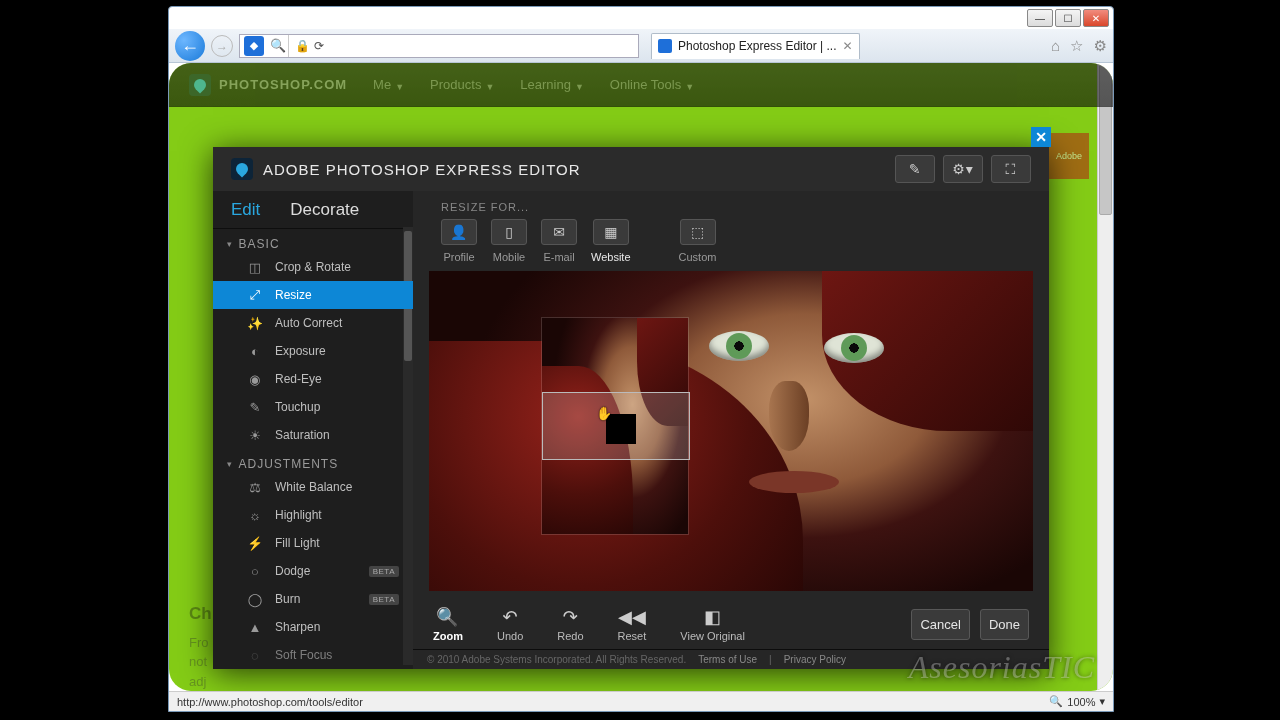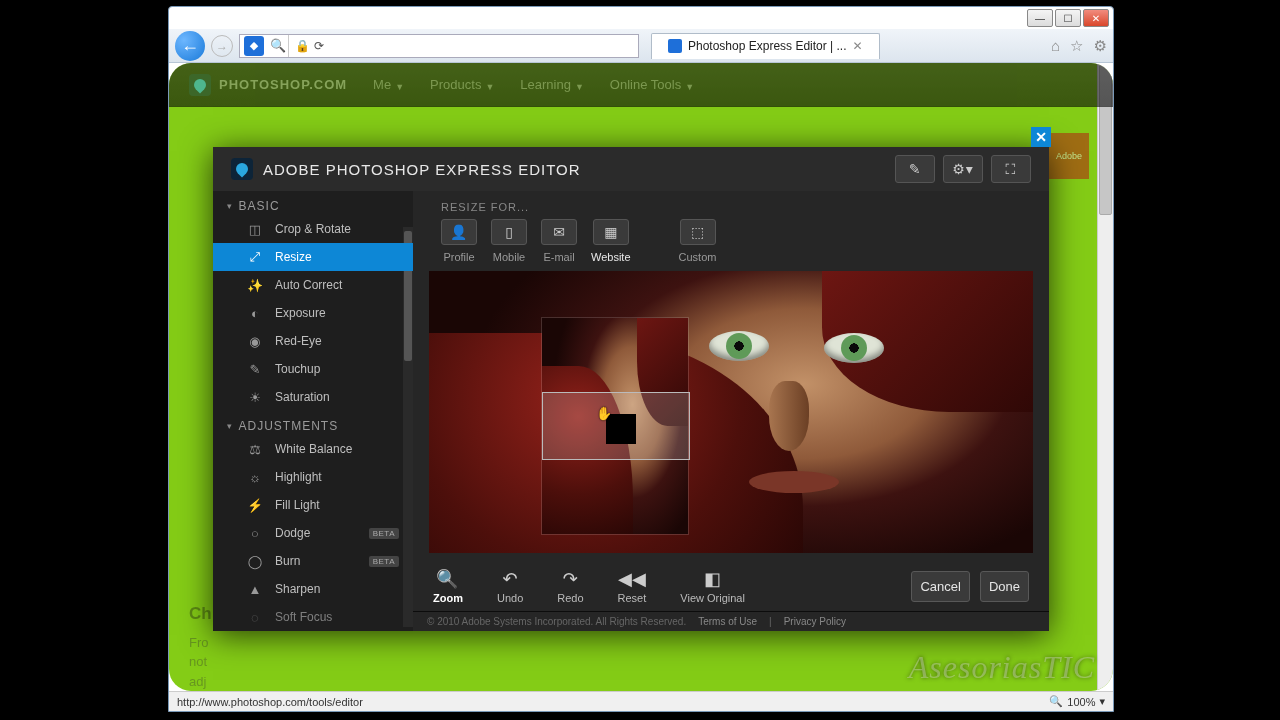--- a/index.html
+++ b/index.html
@@ -10,21 +10,21 @@
 .win-btn.close { background: linear-gradient(#f18c7e,#d9472b); color: #fff; }
 .ie-bar { position: absolute; left: 0; top: 22px; width: 100%; height: 34px; background: linear-gradient(#f0f4f9,#dce5ee); border-bottom: 1px solid #b7c6d6; display: flex; align-items: center; padding: 0 6px; gap: 6px; }
 .nav-back { width: 30px; height: 30px; border-radius: 50%; background: radial-gradient(circle at 30% 30%, #6db7ff, #1a7ad9); display: flex; align-items: center; justify-content: center; color: #fff; font-size: 18px; }
 .nav-fwd { width: 22px; height: 22px; border-radius: 50%; border: 1px solid #bbb; display: flex; align-items: center; justify-content: center; color: #aaa; font-size: 12px; }
 .addr-wrap { display: flex; align-items: center; border: 1px solid #aab; background: #fff; height: 24px; flex: 0 0 400px; }
 .addr-icon { width: 20px; height: 20px; background: #1e6fd9; border-radius: 3px; margin: 0 4px; display:flex;align-items:center;justify-content:center;color:#fff;font-size:11px; }
 .addr-text { font-size: 12px; color: #333; flex: 1; white-space: nowrap; overflow: hidden; }
 .addr-text b { font-weight: bold; }
 .addr-search { width: 20px; color: #555; font-size: 13px; text-align: center; }
 .addr-refresh { display:flex; gap:4px; padding:0 6px; color:#555; font-size:12px; border-left:1px solid #ccc; height:100%; align-items:center;}
-.tab { margin-left: 6px; height: 26px; border: 1px solid #b0bcc9; border-bottom: none; background: #fff; display: flex; align-items: center; padding: 0 16px; gap: 6px; border-radius: 2px 2px 0 0; }
+.tab { margin-left: 6px; height: 26px; border: 1px solid #b0bcc9; border-bottom: none; background: #fff; display: flex; align-items: center; padding: 0 6px; gap: 6px; border-radius: 2px 2px 0 0; }
 .tab-icon { width: 14px; height: 14px; background: #1e6fd9; border-radius: 2px; }
 .tab-text { font-size: 12px; color: #222; }
 .tab-close { color: #888; font-size: 12px; }
 .ie-right-icons { margin-left: auto; display: flex; gap: 10px; color: #888; font-size: 15px; }
 .content-area { position: absolute; left: 0; top: 56px; right: 0; bottom: 20px; background: #84cc16; overflow: hidden; border-radius: 22px; }
 .vscroll { position:absolute; right:0; top:0; bottom:0; width:16px; background:#eee; border-left:1px solid #ccc;}
 .vscroll-thumb{ position:absolute; left:1px; right:1px; top:2px; height:150px; background:#c6c6c6; border:1px solid #aaa; border-radius:2px;}
 .site-header { height: 44px; background: linear-gradient(#1a1a1a,#0b0b0b); display: flex; align-items: center; padding: 0 20px; gap: 26px; color: #777; font-size: 13px; border-bottom:1px solid #000; opacity:0.6;}
 .site-logo { display: flex; align-items: center; gap: 8px; color: #888; font-weight: bold; letter-spacing: 1px; }
 .ps-icon { width: 22px; height: 22px; background: #0d2438; border-radius: 4px; display: flex; align-items: center; justify-content: center; }
@@ -171,20 +171,24 @@
           <div class="header-tool">⚙▾</div>
           <div class="header-tool">⛶</div>
         </div>
       </div>
 
       <div class="modal-body">
         <div class="sidebar">
           <div class="side-scroll">
               <div class="side-scroll-thumb"></div>
             </div>
+          <div class="side-tabs">
+            <span class="active">Edit</span>
+            <span class="inactive">Decorate</span>
+          </div>
           <div class="side-section">BASIC</div>
           <div class="side-item">
               <span class="tool-icon">◫</span>
               <span>Crop &amp; Rotate</span>
             </div>
           <div class="side-item active">
               <span class="tool-icon">⤢</span>
               <span>Resize</span>
             </div>
           <div class="side-item">

